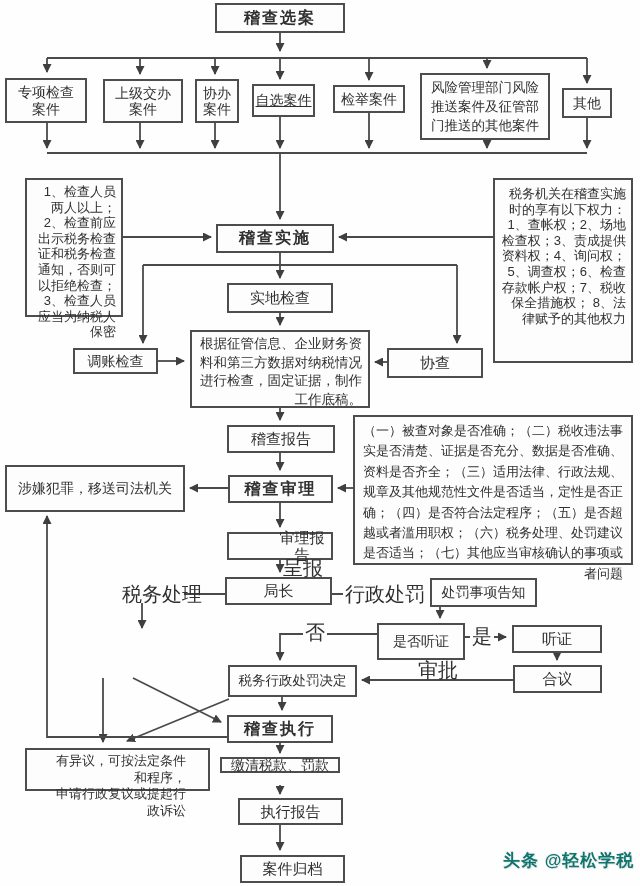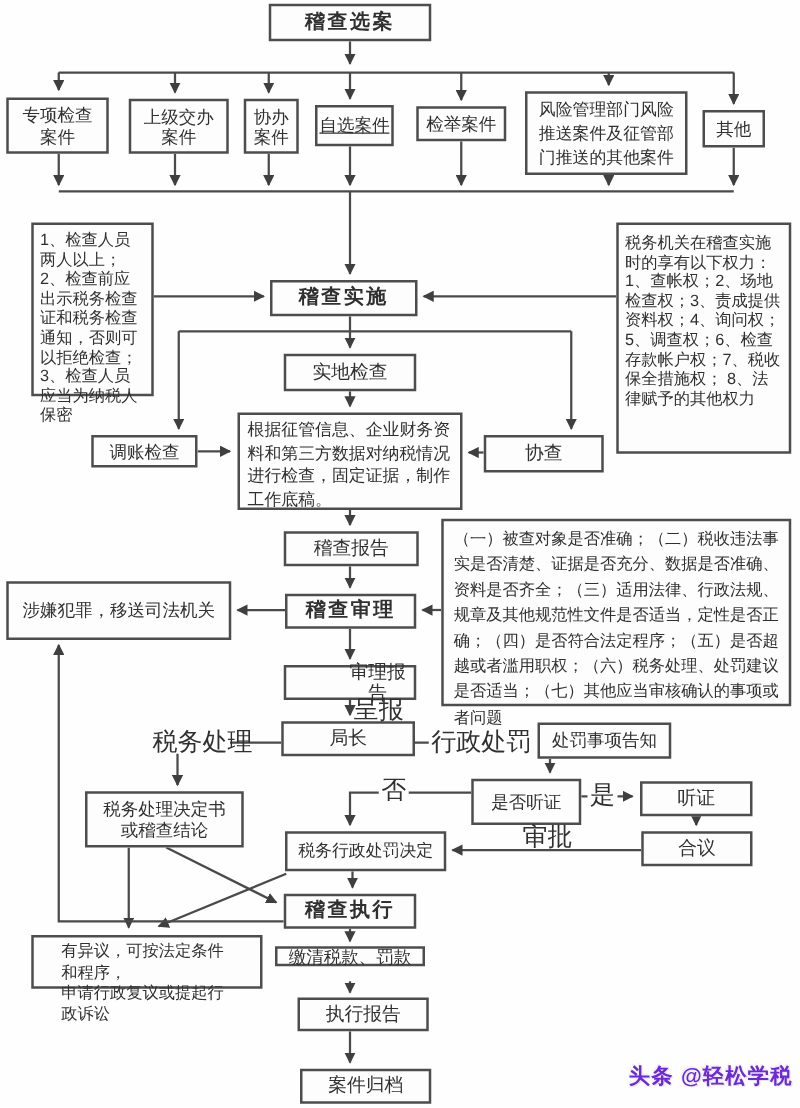--- a/index.html
+++ b/index.html
@@ -9,29 +9,29 @@
   }
   #wires{position:absolute;left:0;top:0;width:640px;height:886px;}
   .box{
     position:absolute;box-sizing:border-box;border:2px solid #4d4d4d;background:#fdfdfd;
     display:flex;align-items:center;justify-content:center;text-align:center;
     font-size:15px;line-height:1.15;color:#303030;
   }
   .bold{font-weight:bold;font-size:16px;letter-spacing:2px;}
   .pre{white-space:pre-line;}
   .note{
-    align-items:flex-start;justify-content:flex-start;text-align:left;
+    align-items:flex-start;justify-content:flex-start;text-align:right;
     font-size:13px;line-height:15.6px;word-break:break-all;overflow-wrap:anywhere;
   }
   .elabel{
     position:absolute;font-size:20px;color:#303030;white-space:nowrap;line-height:16px;
   }
   .onwire{background:#fdfdfd;padding:0 2px;}
   #watermark{
-    position:absolute;left:503px;top:849px;font-size:17px;font-weight:bold;color:#6d28d9;
+    position:absolute;left:503px;top:849px;font-size:17px;font-weight:bold;color:#0f766e;
     text-shadow:1px 1px 0 #e8e8e8, -1px -1px 0 #9e9e9e22;letter-spacing:1px;white-space:nowrap;
   }
 </style>
 </head>
 <body>
 
 <div id="canvas">
 
   <svg id="wires" viewBox="0 0 640 886" xmlns="http://www.w3.org/2000/svg">
     <defs>
@@ -131,22 +131,20 @@
   <div class="box bold" style="left:228px;top:475px;width:105px;height:28px;">稽查审理</div>
   <div class="box" style="left:5px;top:465px;width:180px;height:47px;font-size:14px;">涉嫌犯罪，移送司法机关</div>
   <div class="box note" style="left:353px;top:415px;width:280px;height:150px;padding:4px 8px;line-height:20.4px;">（一）被查对象是否准确；（二）税收违法事实是否清楚、证据是否充分、数据是否准确、资料是否齐全；（三）适用法律、行政法规、规章及其他规范性文件是否适当，定性是否正确；（四）是否符合法定程序；（五）是否超越或者滥用职权；（六）税务处理、处罚建议是否适当；（七）其他应当审核确认的事项或者问题</div>
   <div class="box" style="left:227px;top:532px;width:106px;height:28px;padding-left:44px;">审理报告</div>
 
   <div class="box" style="left:225px;top:577px;width:107px;height:28px;">局长</div>
   <div class="box" style="left:430px;top:578px;width:107px;height:29px;font-size:14px;">处罚事项告知</div>
   <div class="box" style="left:377px;top:623px;width:88px;height:37px;font-size:14px;">是否听证</div>
   <div class="box" style="left:512px;top:625px;width:90px;height:28px;">听证</div>
   <div class="box" style="left:513px;top:665px;width:89px;height:28px;">合议</div>
-  <div class="box pre" style="left:68px;top:633px;width:127px;height:45px;font-size:14px;">税务处理决定书
-或稽查结论</div>
   <div class="box" style="left:228px;top:665px;width:129px;height:32px;font-size:13.5px;">税务行政处罚决定</div>
 
   <div class="box bold" style="left:227px;top:715px;width:106px;height:28px;">稽查执行</div>
   <div class="box note pre" style="left:25px;top:748px;width:185px;height:43px;padding:3px 22px;line-height:16.5px;">有异议，可按法定条件和程序，
 申请行政复议或提起行政诉讼</div>
   <div class="box" style="left:220px;top:757px;width:120px;height:16px;font-size:14px;">缴清税款、罚款</div>
   <div class="box" style="left:238px;top:798px;width:105px;height:27px;">执行报告</div>
   <div class="box" style="left:240px;top:855px;width:105px;height:28px;">案件归档</div>
 
   <div class="elabel" style="left:283px;top:560px;">呈报</div>

